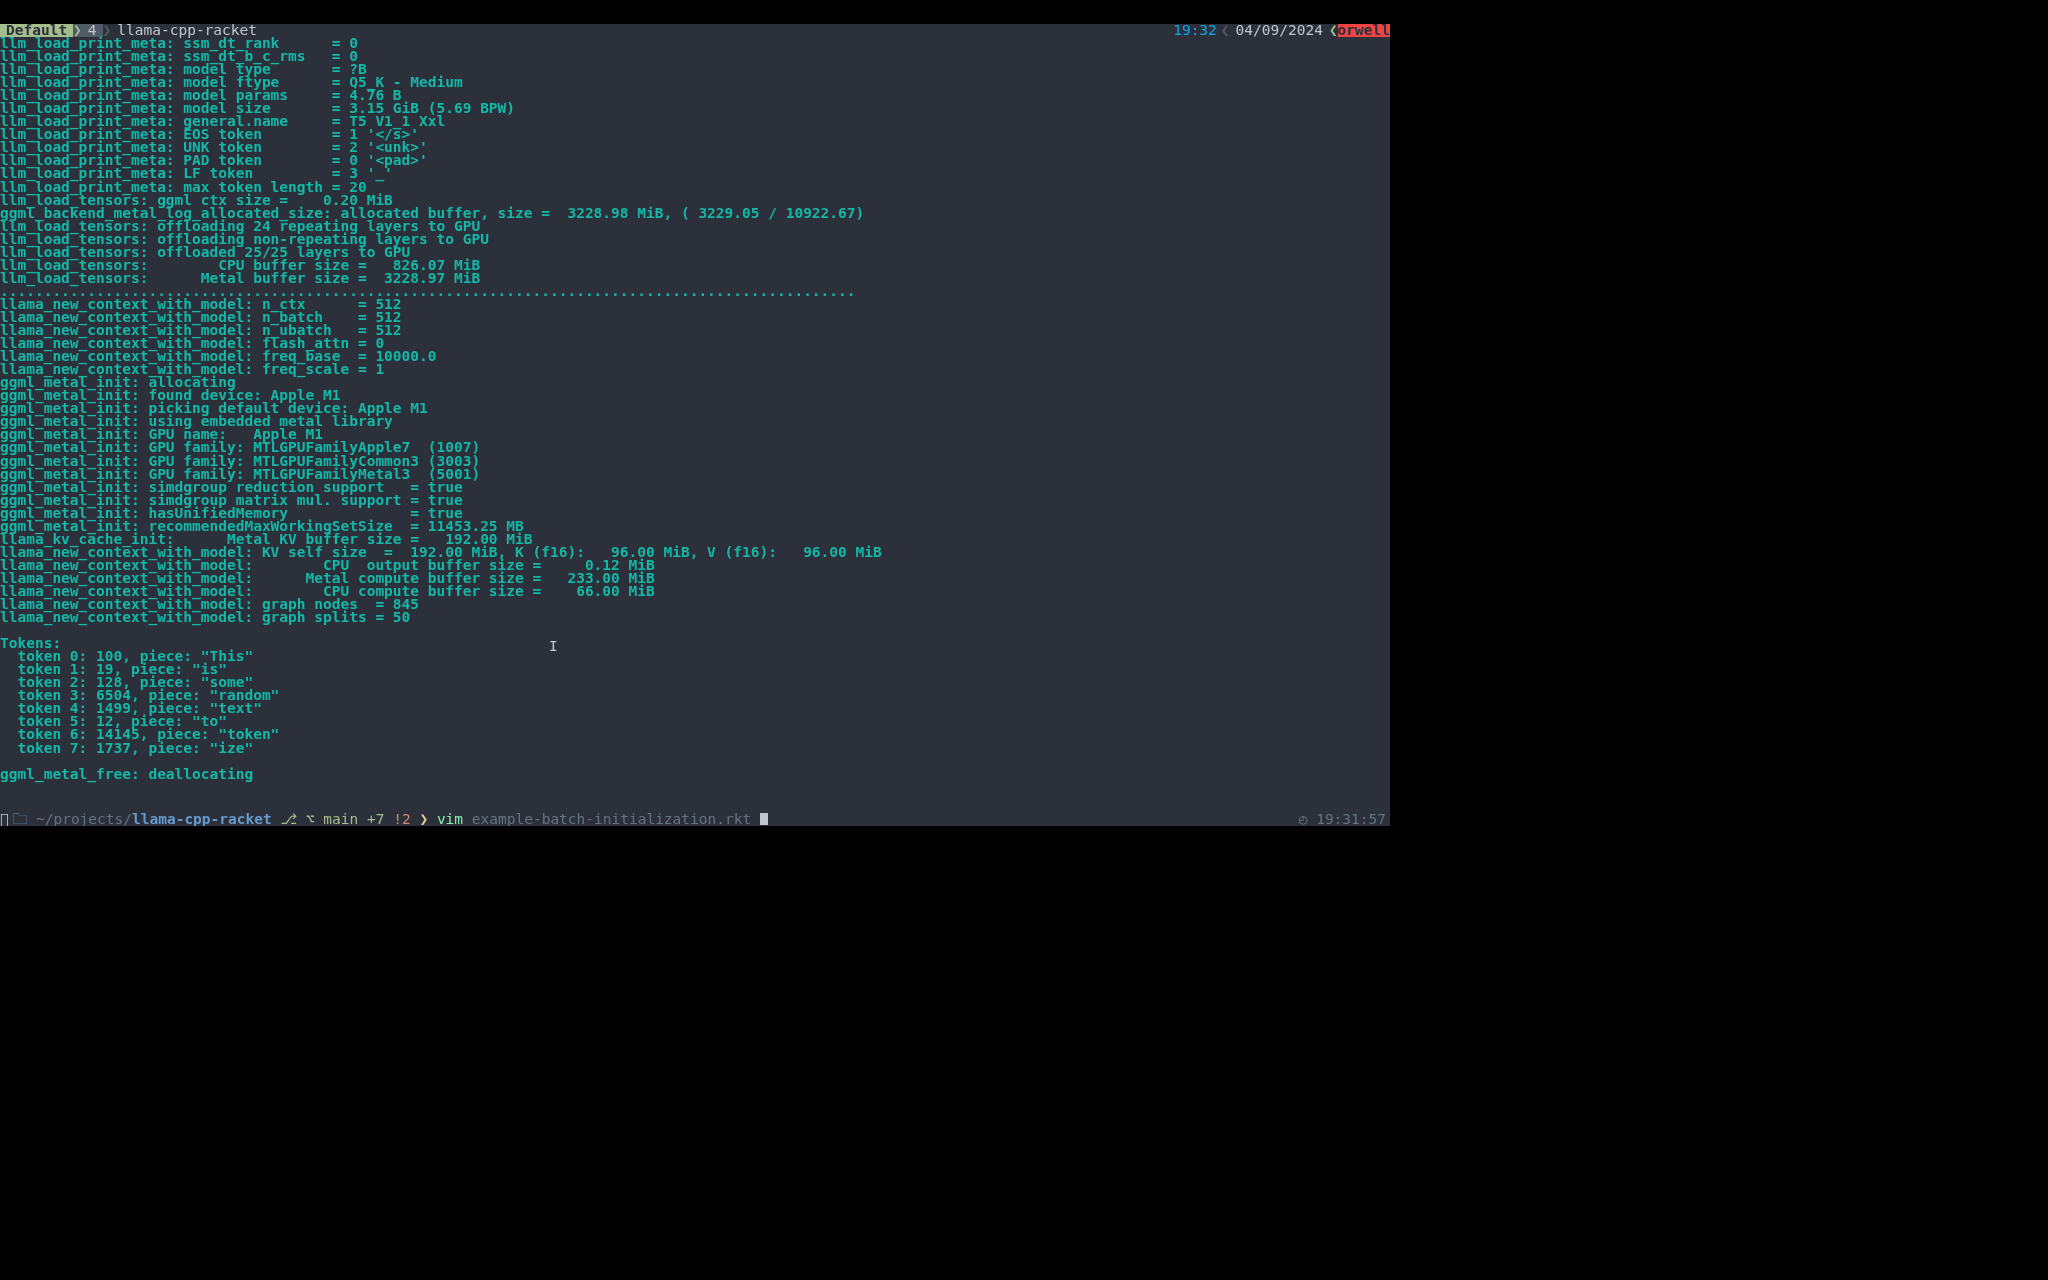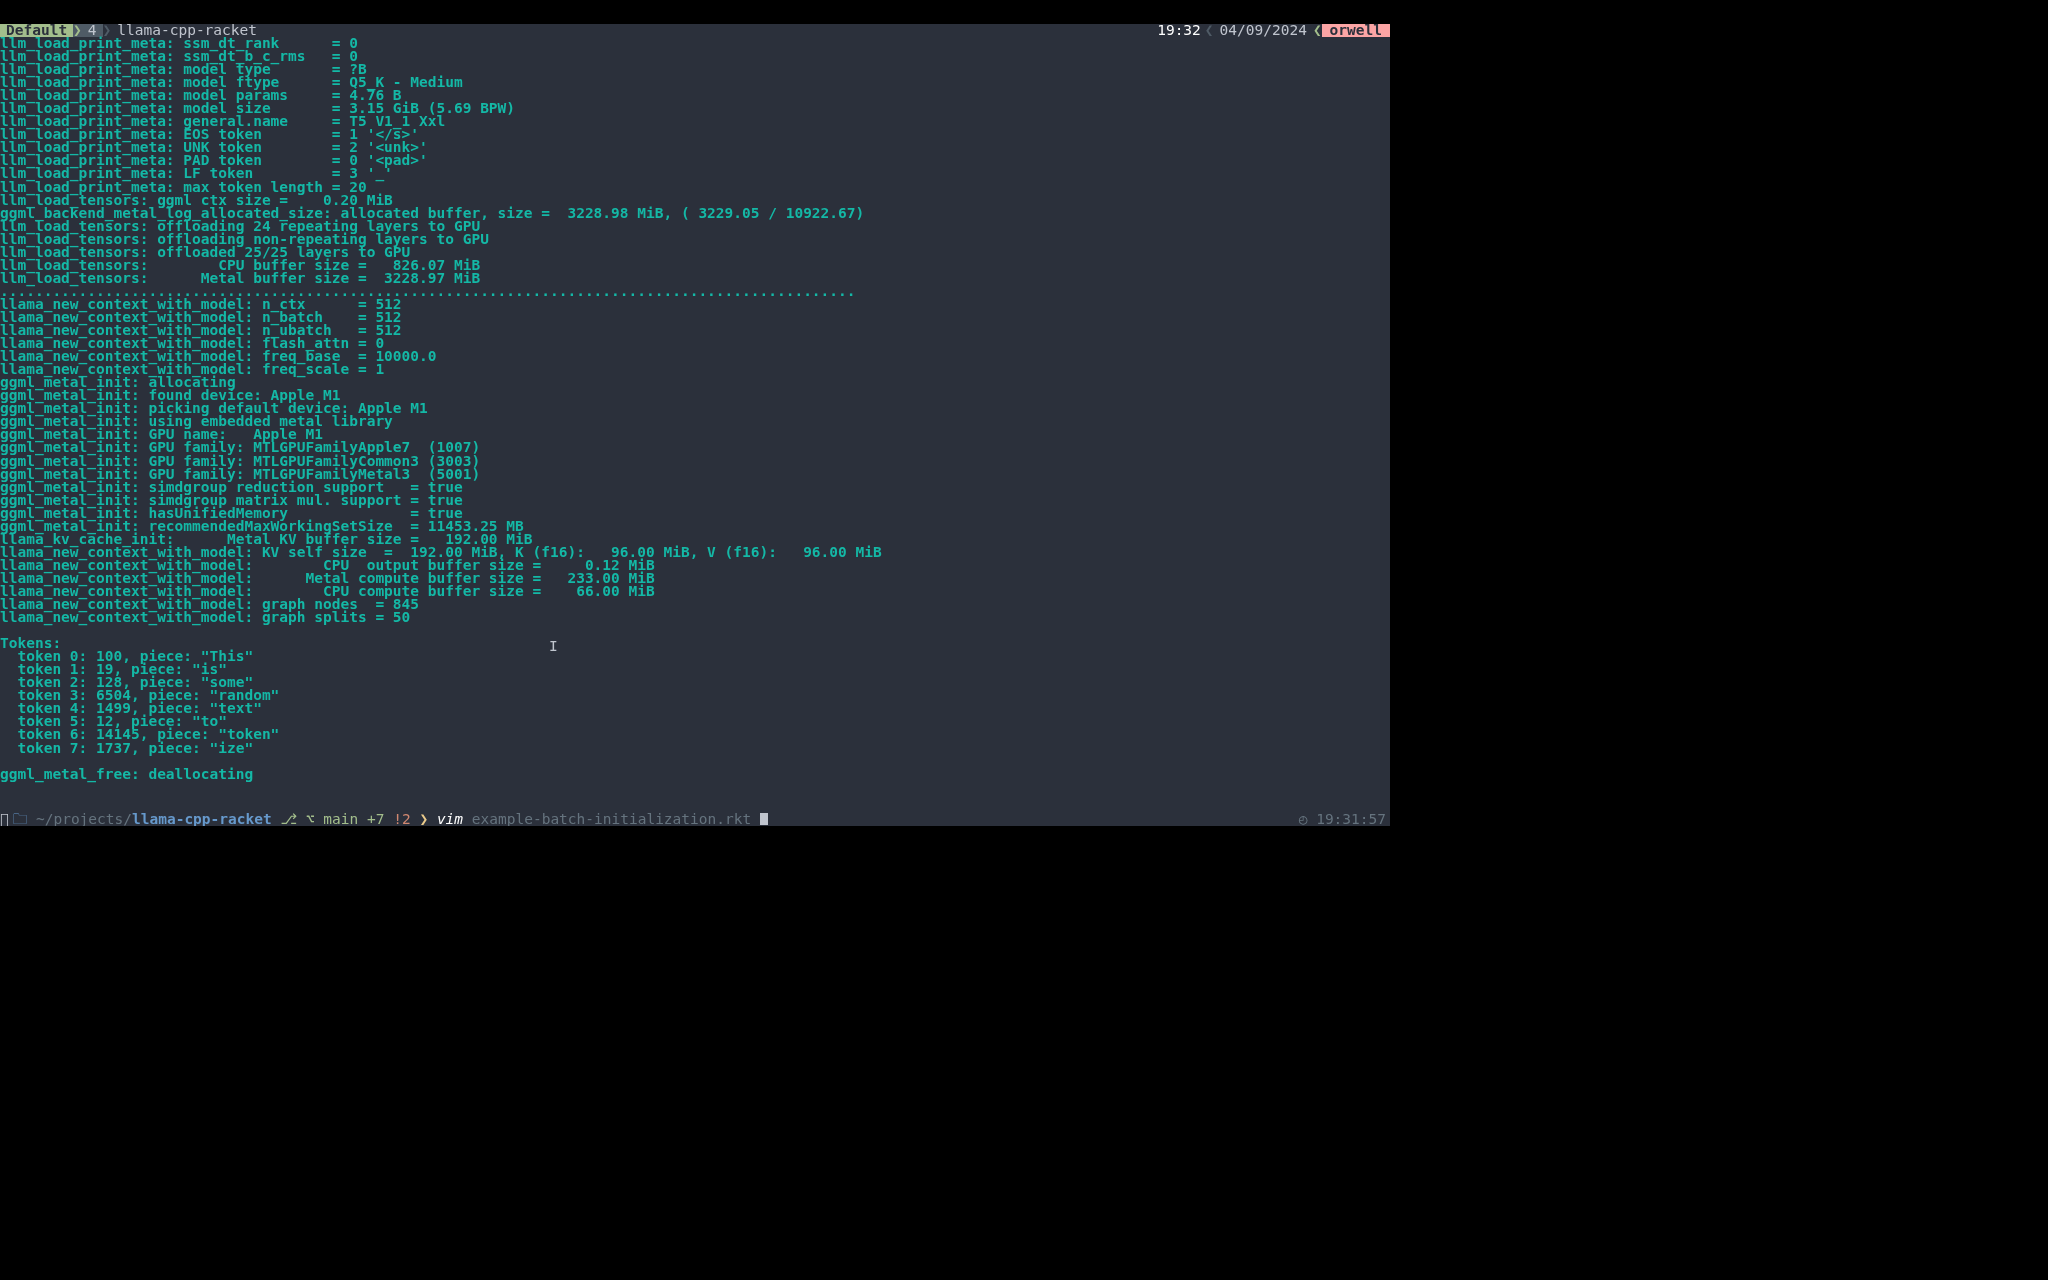--- a/index.html
+++ b/index.html
@@ -30,25 +30,25 @@
     height: 13px;
     width: 100%;
   }
   .seg { display: inline-block; padding: 0 6px; height: 13px; line-height: 13px; }
   .seg-default { background: #a3be8c; color: #2b303b; font-weight: bold; }
   .seg-default-arrow { color: #a3be8c; background: #4f5b66; }
   .seg-num { background: #4f5b66; color: #c0c5ce; }
   .seg-num-arrow { color: #4f5b66; background: #2b303b; }
   .seg-tab { color: #c0c5ce; }
   .top-right { margin-left: auto; display: flex; align-items: center; height: 13px; }
-  .seg-time { color: #ffffff; padding-right: 4px; }
+  .seg-time { color: #0ea5e9; padding-right: 4px; }
   .seg-date-arrow { color: #4f5b66; }
   .seg-date { color: #c0c5ce; padding: 0 6px; }
   .seg-host-arrow { color: #a3be8c; }
-  .seg-host { background: #fca5a5; color: #2b303b; font-weight: bold; padding: 0 8px; }
+  .seg-host { background: #ef4444; color: #2b303b; font-weight: bold; padding: 0 0; }
 
   .lines { white-space: pre; color: #14b8a6; letter-spacing: 0; font-weight: bold; }
   .lines .row { height: 13.05px; line-height: 13.05px; }
 
   .promptbar {
     position: absolute;
     bottom: 0;
     left: 0;
     width: 100%;
     height: 13px;
@@ -58,21 +58,21 @@
   }
   .apple { color: #c0c5ce; padding-right: 4px; }
   .folder { color: #6699cc; }
   .path-a { color: #65737e; }
   .path-b { color: #6699cc; font-weight: bold; }
   .git-oct { color: #a3be8c; }
   .branch { color: #a3be8c; }
   .plus { color: #a3be8c; }
   .excl { color: #d08770; }
   .p-arrow { color: #ebcb8b; }
-  .cmd { color: #ffffff; font-style: italic; }
+  .cmd { color: #86efac; }
   .cmd-arg { color: #65737e; }
   .cursor { display: inline-block; width: 8px; height: 12px; background: #c0c5ce; vertical-align: -1px; }
   .prompt-right { position: absolute; right: 4px; color: #65737e; text-align: center; }
   .clock-ico { color: #65737e; }
   .text-cursor {
     position: absolute;
     width: 2px; height: 16px;
     color: #c0c5ce;
     pointer-events: none;
   }

